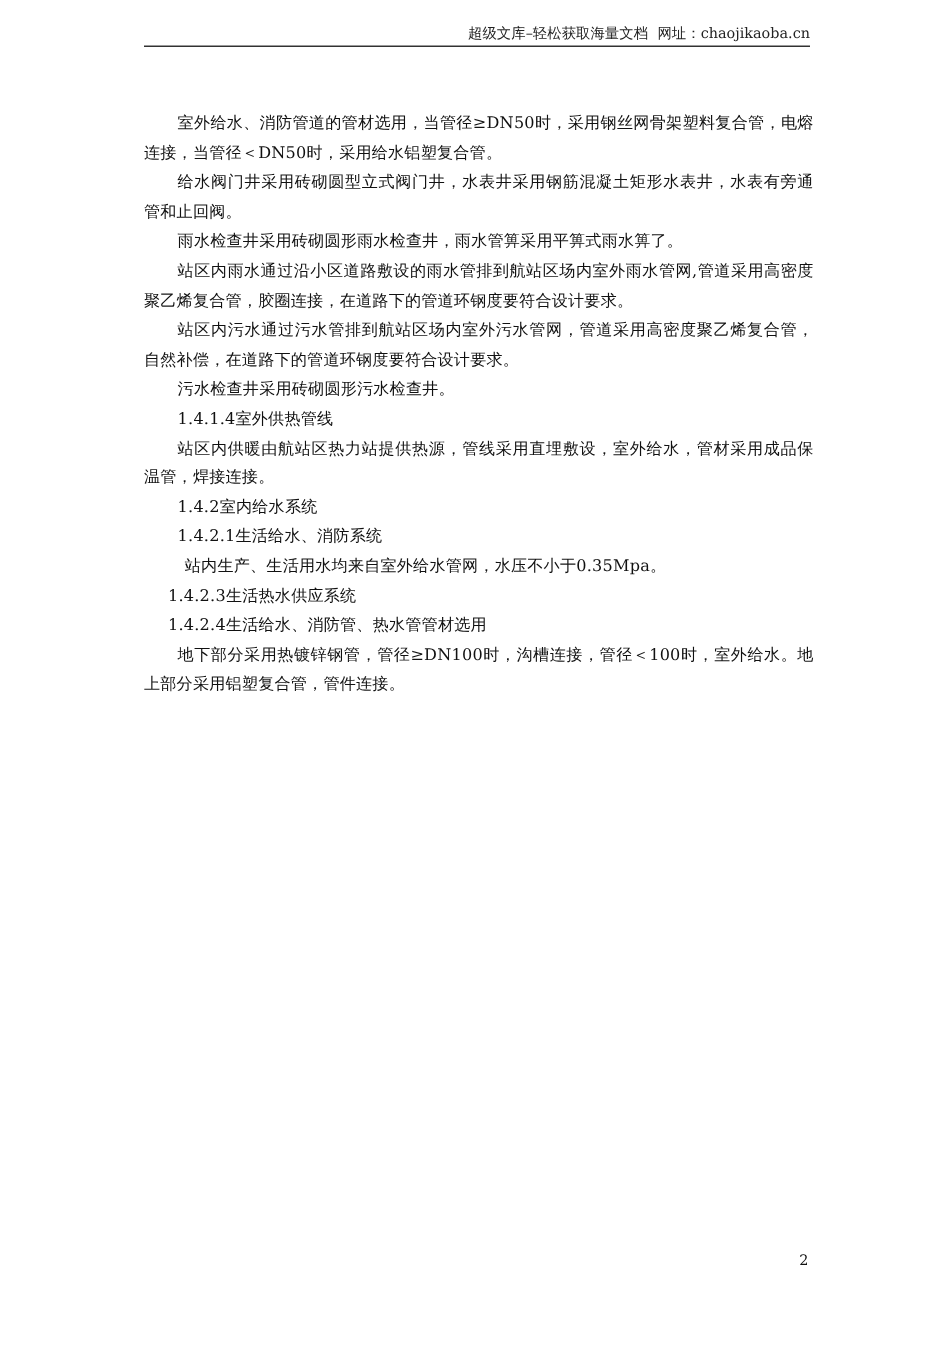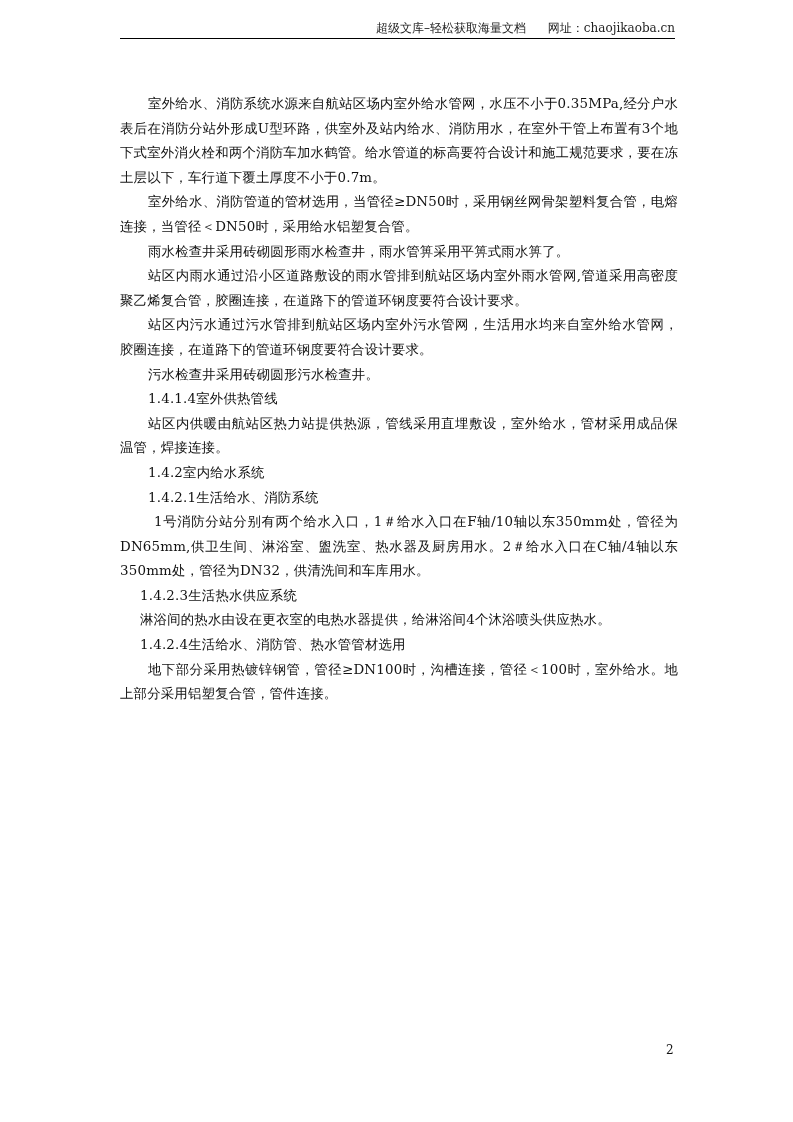--- a/index.html
+++ b/index.html
@@ -1,48 +1,47 @@
 <!DOCTYPE html>
 <html><head>
 <meta charset="utf-8">
 <style>
   html, body { margin: 0; padding: 0; background: #ffffff; }
   body { width: 793px; height: 1122px; position: relative; overflow: hidden;
          font-family: "DejaVu Serif", "Liberation Serif", serif; color: #111; }
   .header { position: absolute; left: 120px; top: 18px; width: 555px; height: 20px;
             border-bottom: 1px solid #000; text-align: right; font-size: 12px; color: #222;
             line-height: 20px; }
-  .header span { margin-left: 18px; }
+  .header span { margin-left: 4px; }
   .content { position: absolute; left: 120px; top: 92px; width: 558px;
              font-size: 13.4px; line-height: 24.6px; letter-spacing: 0.2px; }
   .content p { margin: 0; text-align: justify; }
   .ind { text-indent: 28px; }
   .ind2 { text-indent: 34px; }
   .ind3 { text-indent: 20px; }
   .page-num { position: absolute; left: 666px; top: 1043px; font-size: 12px; }
 </style>
 </head>
 <body>
 
 <div class="header">
   <span>超级文库–轻松获取海量文档</span>
   <span>网址：chaojikaoba.cn</span>
 </div>
 
 <div class="content">
-  <p class="ind">室外给水、消防系统水源来自航站区场内室外给水管网，水压不小于0.35MPa,经分户水表后在消防分站外形成U型环路，供室外及站内给水、消防用水，在室外干管上布置有3个地下式室外消火栓和两个消防车加水鹤管。给水管道的标高要符合设计和施工规范要求，要在冻土层以下，车行道下覆土厚度不小于0.7m。</p>
   <p class="ind">室外给水、消防管道的管材选用，当管径≥DN50时，采用钢丝网骨架塑料复合管，电熔连接，当管径＜DN50时，采用给水铝塑复合管。</p>
+  <p class="ind">给水阀门井采用砖砌圆型立式阀门井，水表井采用钢筋混凝土矩形水表井，水表有旁通管和止回阀。</p>
   <p class="ind">雨水检查井采用砖砌圆形雨水检查井，雨水管箅采用平箅式雨水箅了。</p>
   <p class="ind">站区内雨水通过沿小区道路敷设的雨水管排到航站区场内室外雨水管网,管道采用高密度聚乙烯复合管，胶圈连接，在道路下的管道环钢度要符合设计要求。</p>
-  <p class="ind">站区内污水通过污水管排到航站区场内室外污水管网，生活用水均来自室外给水管网，胶圈连接，在道路下的管道环钢度要符合设计要求。</p>
+  <p class="ind">站区内污水通过污水管排到航站区场内室外污水管网，管道采用高密度聚乙烯复合管，自然补偿，在道路下的管道环钢度要符合设计要求。</p>
   <p class="ind">污水检查井采用砖砌圆形污水检查井。</p>
   <p class="ind">1.4.1.4室外供热管线</p>
   <p class="ind">站区内供暖由航站区热力站提供热源，管线采用直埋敷设，室外给水，管材采用成品保温管，焊接连接。</p>
   <p class="ind">1.4.2室内给水系统</p>
   <p class="ind">1.4.2.1生活给水、消防系统</p>
-  <p class="ind2">1号消防分站分别有两个给水入口，1＃给水入口在F轴/10轴以东350mm处，管径为DN65mm,供卫生间、淋浴室、盥洗室、热水器及厨房用水。2＃给水入口在C轴/4轴以东350mm处，管径为DN32，供清洗间和车库用水。</p>
+  <p class="ind2">站内生产、生活用水均来自室外给水管网，水压不小于0.35Mpa。</p>
   <p class="ind3">1.4.2.3生活热水供应系统</p>
-  <p class="ind3">淋浴间的热水由设在更衣室的电热水器提供，给淋浴间4个沐浴喷头供应热水。</p>
   <p class="ind3">1.4.2.4生活给水、消防管、热水管管材选用</p>
   <p class="ind">地下部分采用热镀锌钢管，管径≥DN100时，沟槽连接，管径＜100时，室外给水。地上部分采用铝塑复合管，管件连接。</p>
 </div>
 
 <div class="page-num">2</div>
 
 </body></html>

